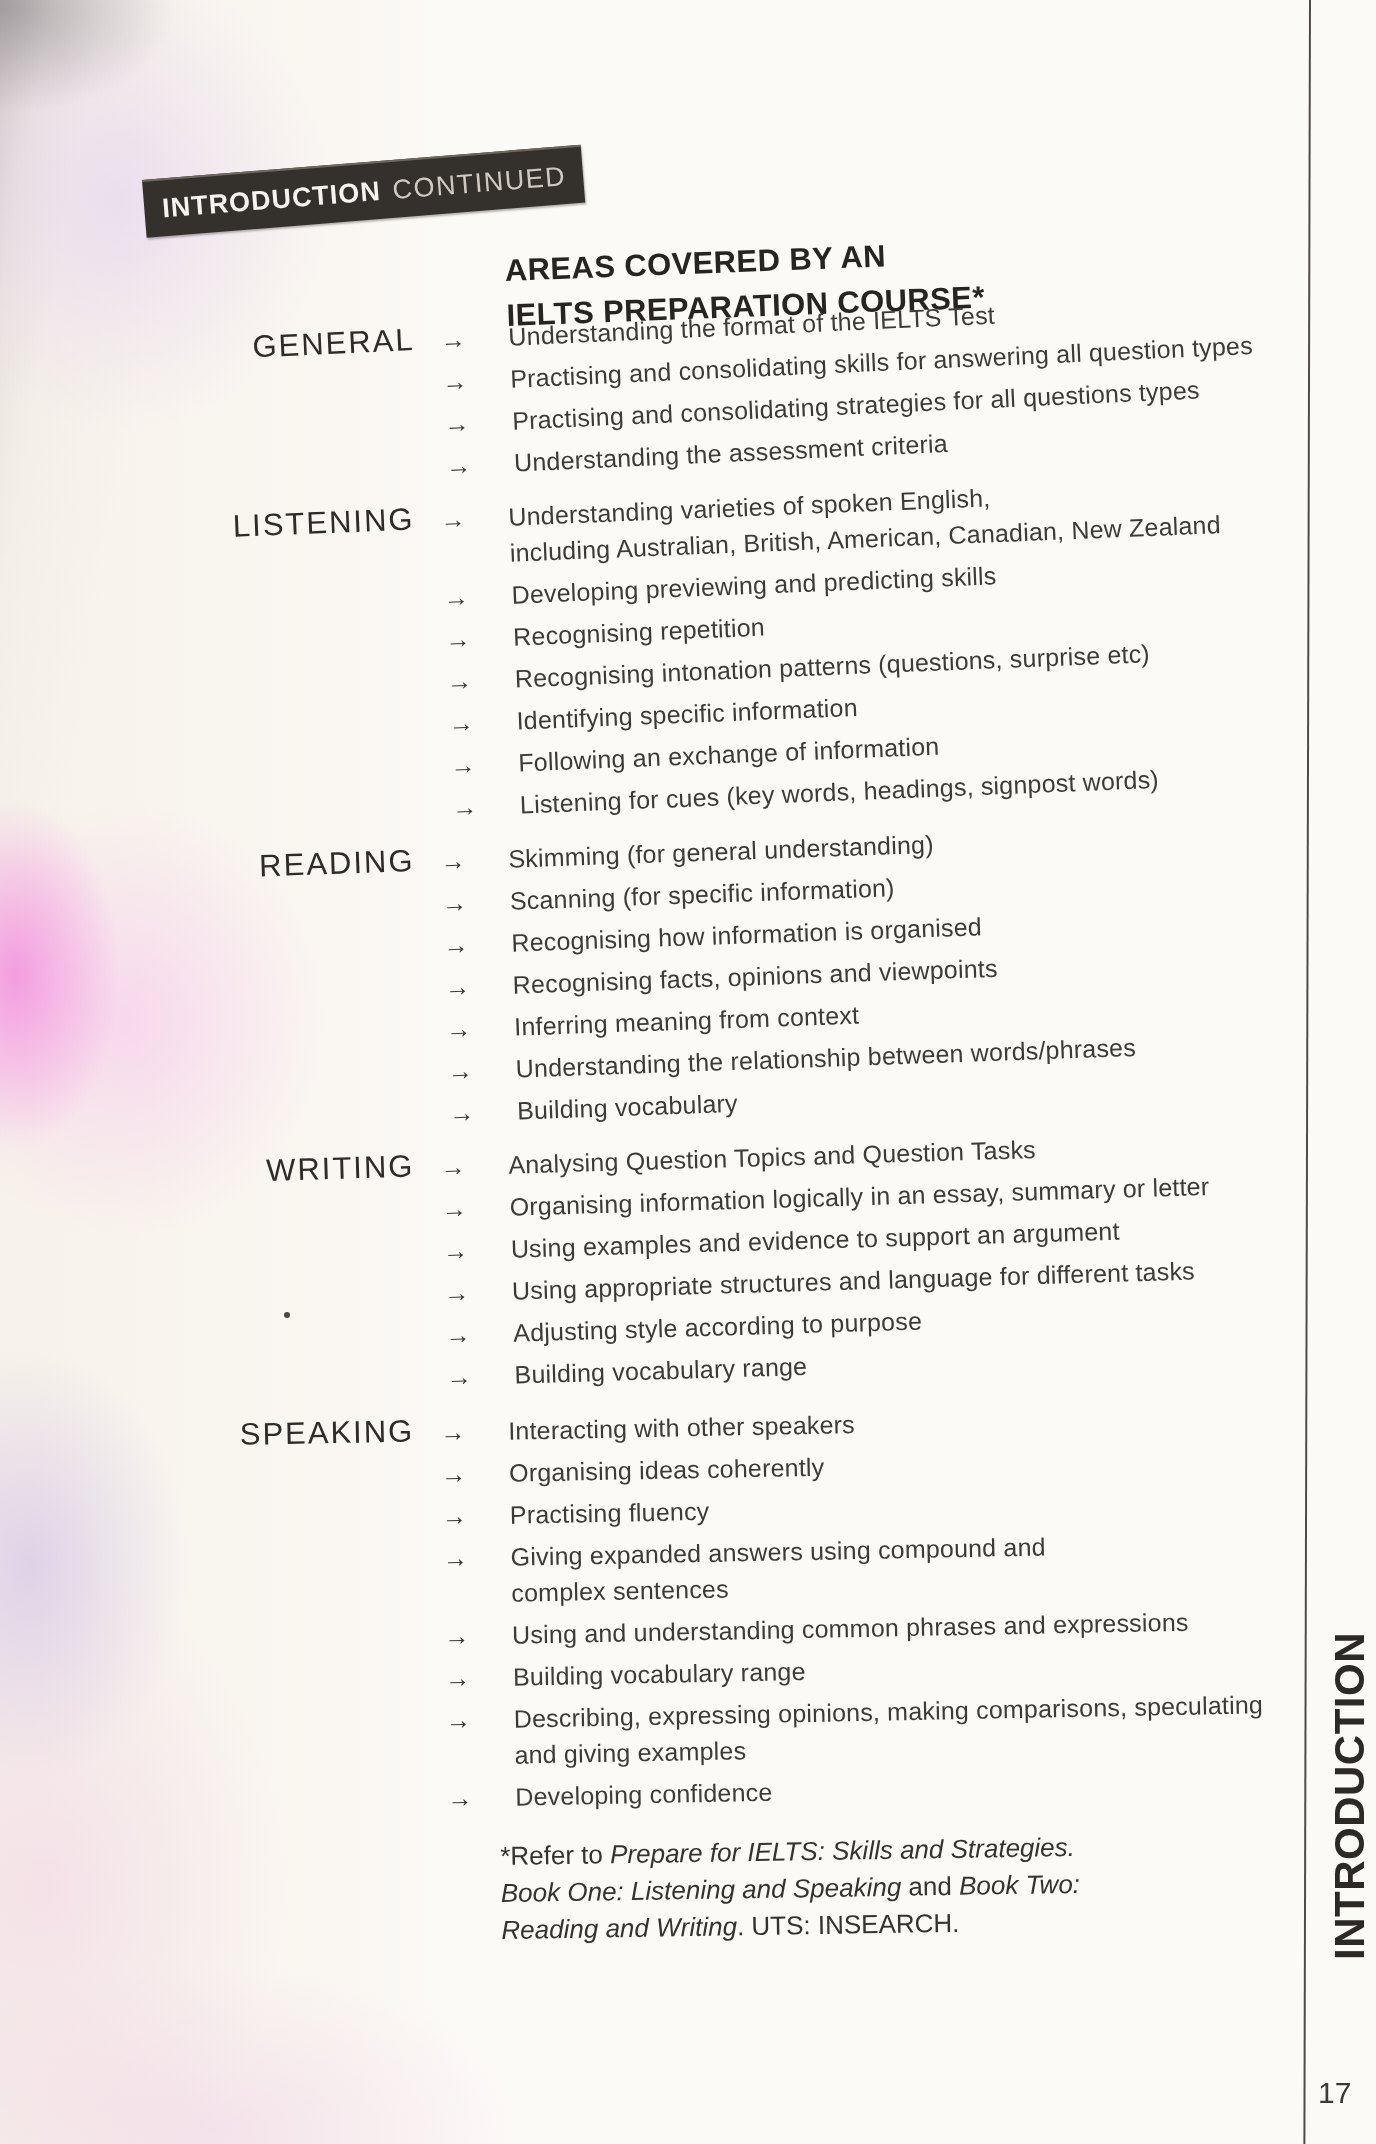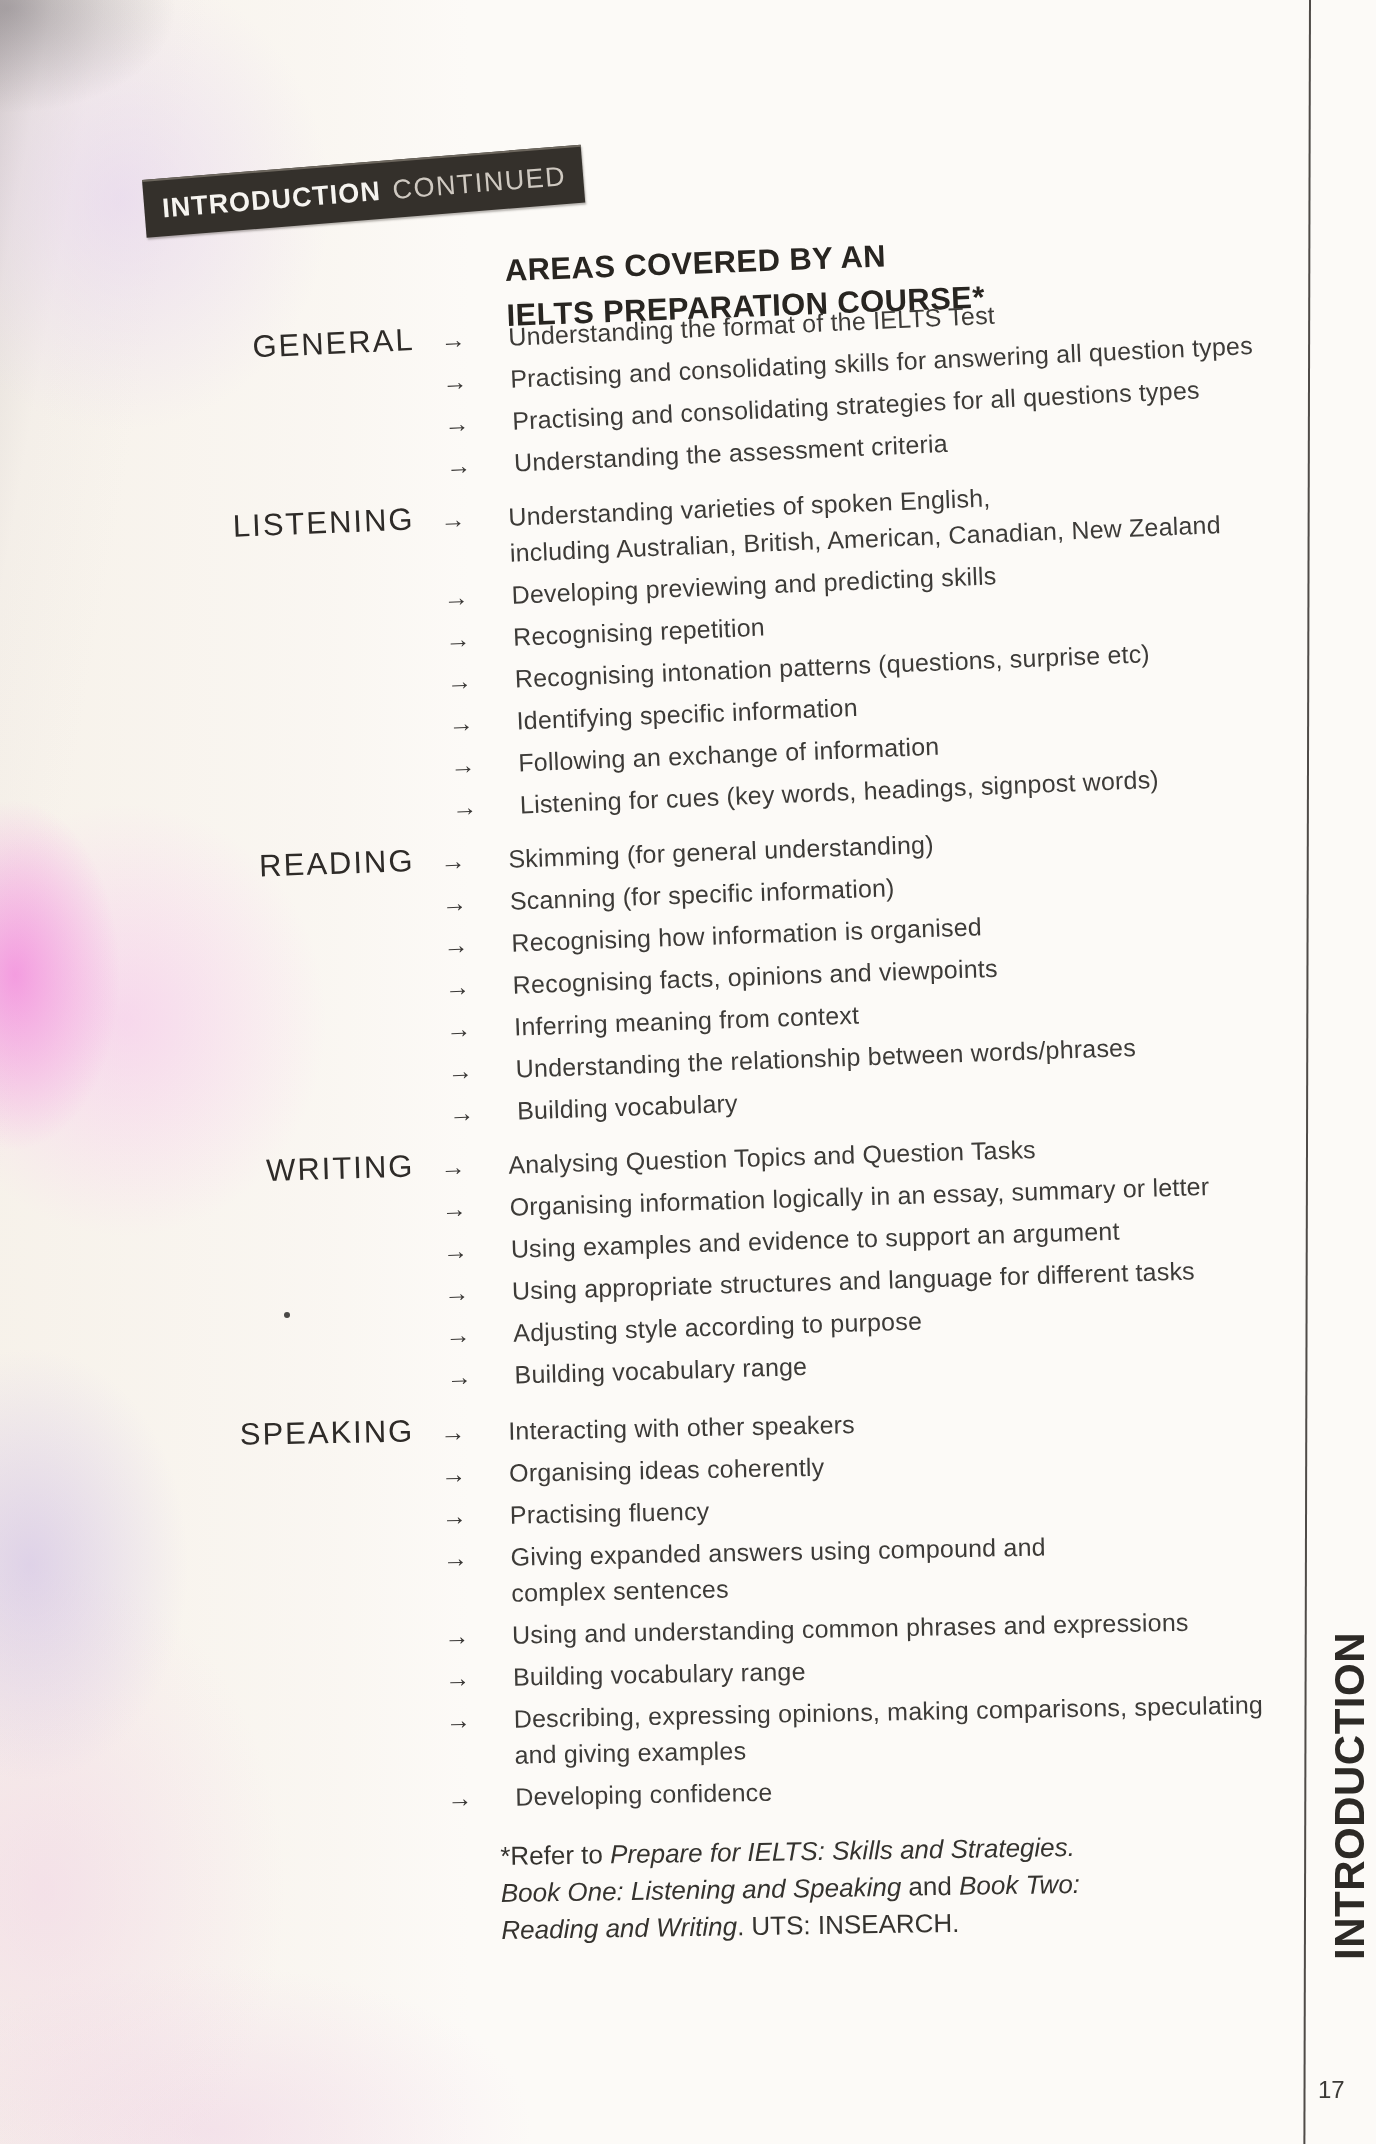--- a/index.html
+++ b/index.html
@@ -66,21 +66,21 @@
     background:#4f4b48;transform:rotate(0.15deg);transform-origin:center top;
   }
   .sidebar-vert{
     position:absolute;left:1164px;top:1773px;width:372px;height:46px;
     transform:rotate(-90deg);transform-origin:center center;
     font-weight:bold;font-size:42px;letter-spacing:0.5px;color:#2d2a26;
     text-align:center;line-height:46px;
   }
   .page-number{
     position:absolute;left:1318px;top:2076px;
-    font-size:24px;color:#3c3a37;
+    font-size:30px;color:#3c3a37;
   }
   .artifact-dot{
     position:absolute;left:284px;top:1312px;width:6px;height:6px;border-radius:50%;
     background:#4a4846;
   }
 </style>
 </head>
 <body>
 
 <div class="page">

